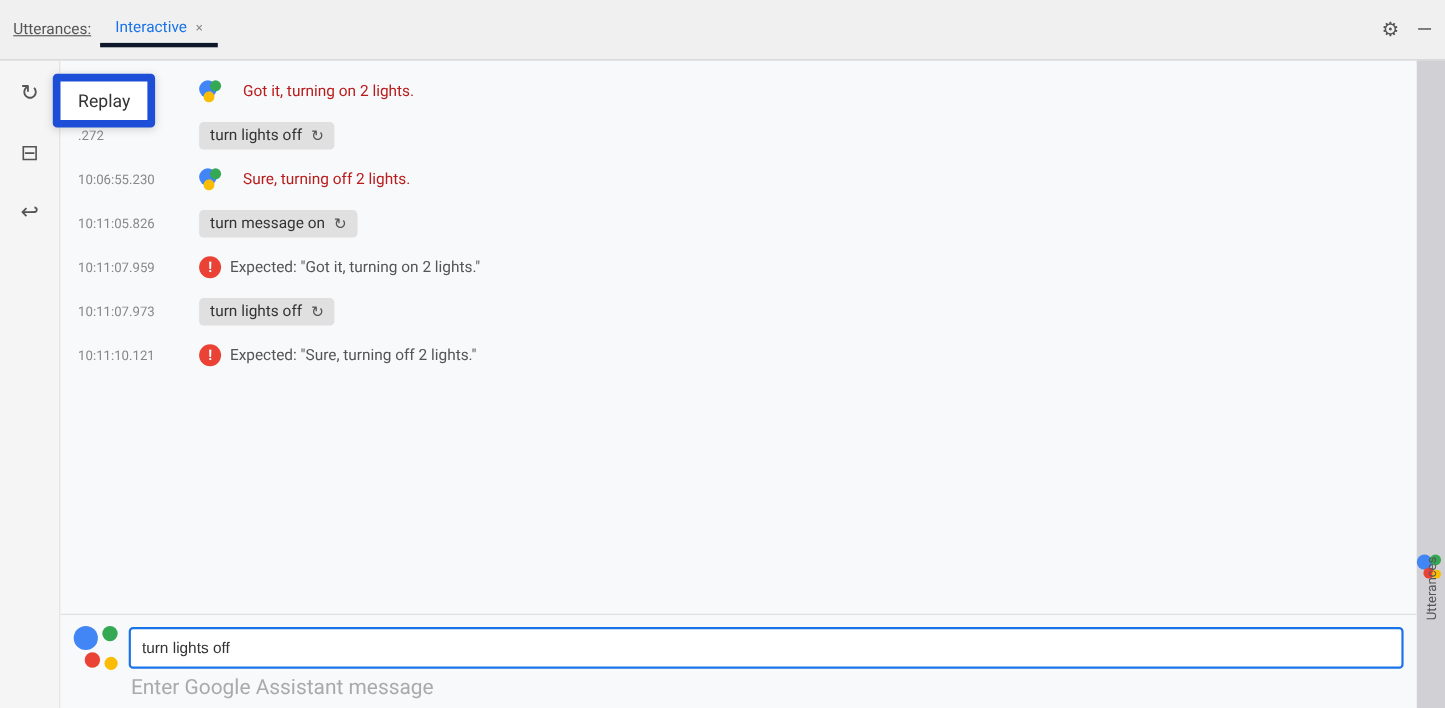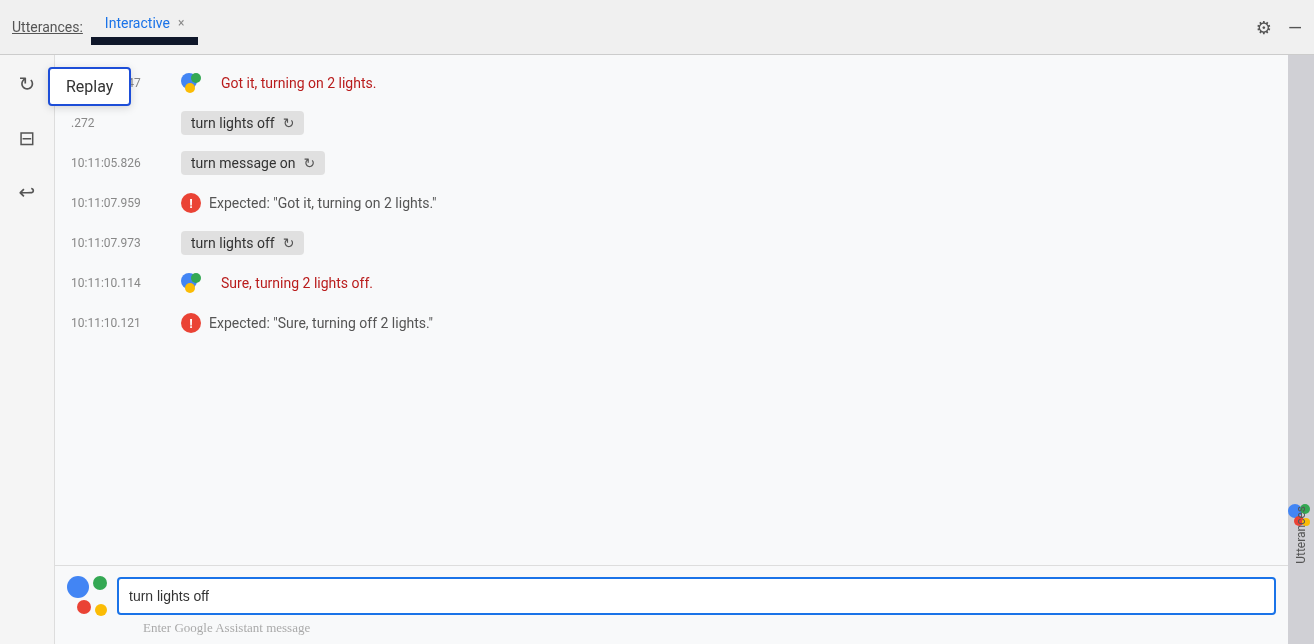--- a/index.html
+++ b/index.html
@@ -28,21 +28,21 @@
       color: #555;
       margin-right: 8px;
       text-decoration: underline;
     }
     .tab {
       display: flex;
       align-items: center;
       padding: 6px 14px;
       font-size: 14px;
       color: #1a73e8;
-      border-bottom: 8px solid #0f172a;
+      border-bottom: 4px solid #0f172a;
       cursor: pointer;
       margin-right: 4px;
       background: transparent;
     }
     .tab-close {
       margin-left: 8px;
       color: #888;
       font-size: 12px;
       cursor: pointer;
     }
@@ -89,21 +89,21 @@
       border-radius: 4px;
       position: relative;
     }
 
     
     .replay-popup {
       position: absolute;
       left: 38px;
       top: 0;
       background: white;
-      border: 2px solid #1d4ed8;
+      border: 7px solid #1d4ed8;
       border-radius: 4px;
       box-shadow: 0 2px 8px rgba(0,0,0,0.15);
       padding: 8px 16px;
       font-size: 16px;
       color: #333;
       white-space: nowrap;
       z-index: 100;
     }
 
     
@@ -212,25 +212,24 @@
       height: 38px;
       border: 2px solid #1a73e8;
       border-radius: 4px;
       padding: 0 10px;
       font-size: 14px;
       outline: none;
       color: #333;
       background: white;
     }
     .input-hint {
-      font-size: 13px;
+      font-size: 19px;
       color: #aaa;
       margin-top: 4px;
-      margin-left: 76px;
-      font-family: Liberation Serif, serif;
+      margin-left: 52px;
     }
 
     
     .right-sidebar {
       width: 26px;
       background: #d0d0d5;
       display: flex;
       flex-direction: column;
       align-items: center;
       justify-content: flex-end;
@@ -303,20 +302,29 @@
       </div>
 
       <div class="message-row">
         <span class="timestamp">.272</span>
         <div class="user-utterance-box">
           <span>turn lights off</span>
           <span class="replay-btn-small">↻</span>
         </div>
       </div>
 
+      <div class="message-row">
+        <span class="timestamp">10:06:55.230</span>
+        <div class="ga-icon-wrap" style="position:relative;width:32px;height:20px;margin-right:8px;">
+          <div style="position:absolute;top:0;left:0;width:16px;height:16px;border-radius:50%;background:#4285f4;"></div>
+          <div style="position:absolute;top:0;left:10px;width:10px;height:10px;border-radius:50%;background:#34a853;"></div>
+          <div style="position:absolute;bottom:0;left:4px;width:10px;height:10px;border-radius:50%;background:#fbbc05;"></div>
+        </div>
+        <span class="message-text">Sure, turning off 2 lights.</span>
+      </div>
 
       <div class="message-row">
         <span class="timestamp">10:11:05.826</span>
         <div class="user-utterance-box">
           <span>turn message on</span>
           <span class="replay-btn-small">↻</span>
         </div>
       </div>
 
 
@@ -327,29 +335,20 @@
       </div>
 
       <div class="message-row">
         <span class="timestamp">10:11:07.973</span>
         <div class="user-utterance-box">
           <span>turn lights off</span>
           <span class="replay-btn-small">↻</span>
         </div>
       </div>
 
-      <div class="message-row">
-        <span class="timestamp">10:11:10.114</span>
-        <div class="ga-icon-wrap" style="position:relative;width:32px;height:20px;margin-right:8px;">
-          <div style="position:absolute;top:0;left:0;width:16px;height:16px;border-radius:50%;background:#4285f4;"></div>
-          <div style="position:absolute;top:0;left:10px;width:10px;height:10px;border-radius:50%;background:#34a853;"></div>
-          <div style="position:absolute;bottom:0;left:4px;width:10px;height:10px;border-radius:50%;background:#fbbc05;"></div>
-        </div>
-        <span class="message-text">Sure, turning 2 lights off.</span>
-      </div>
 
       <div class="message-row">
         <span class="timestamp">10:11:10.121</span>
         <div class="error-icon">!</div>
         <span class="message-text expected">Expected: "Sure, turning off 2 lights."</span>
       </div>
 
     </div>
 
     <div class="input-area">

